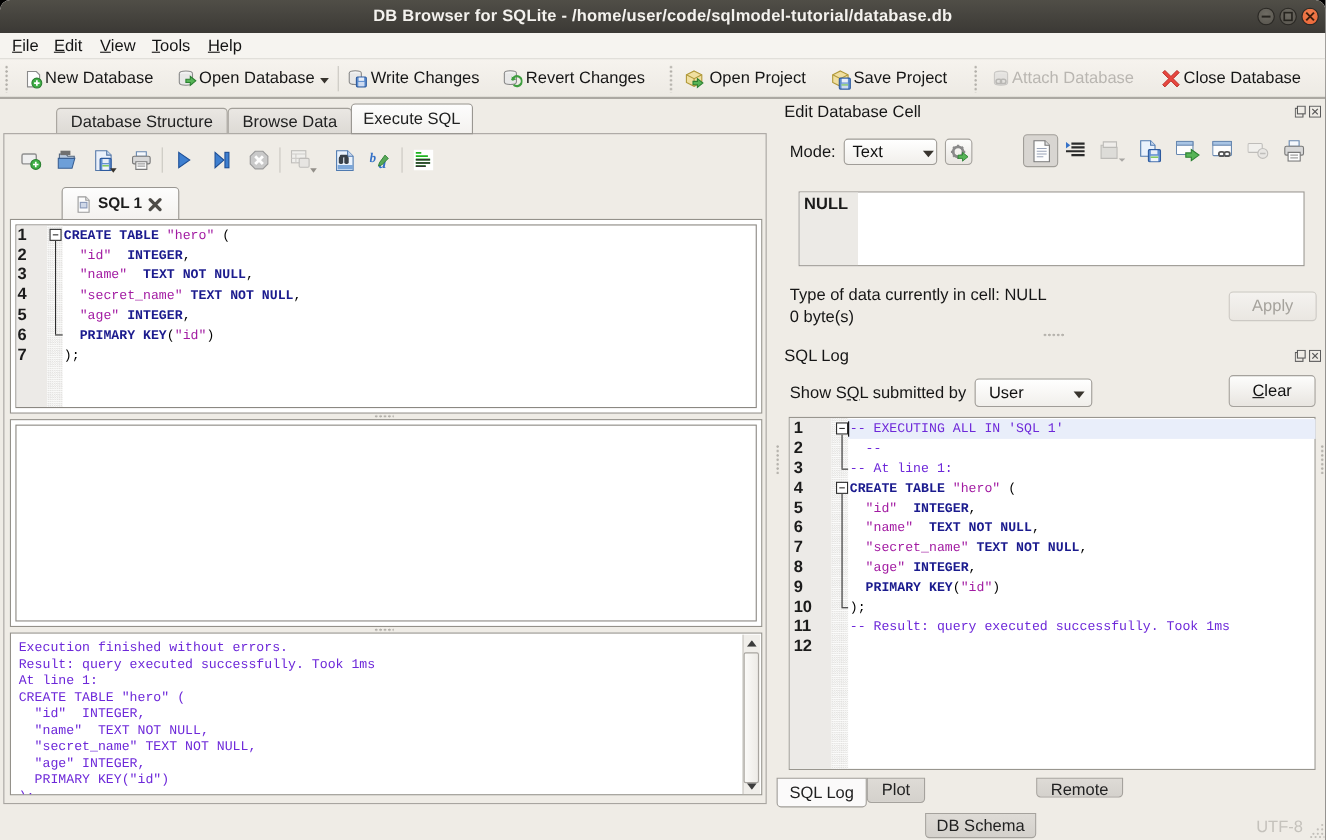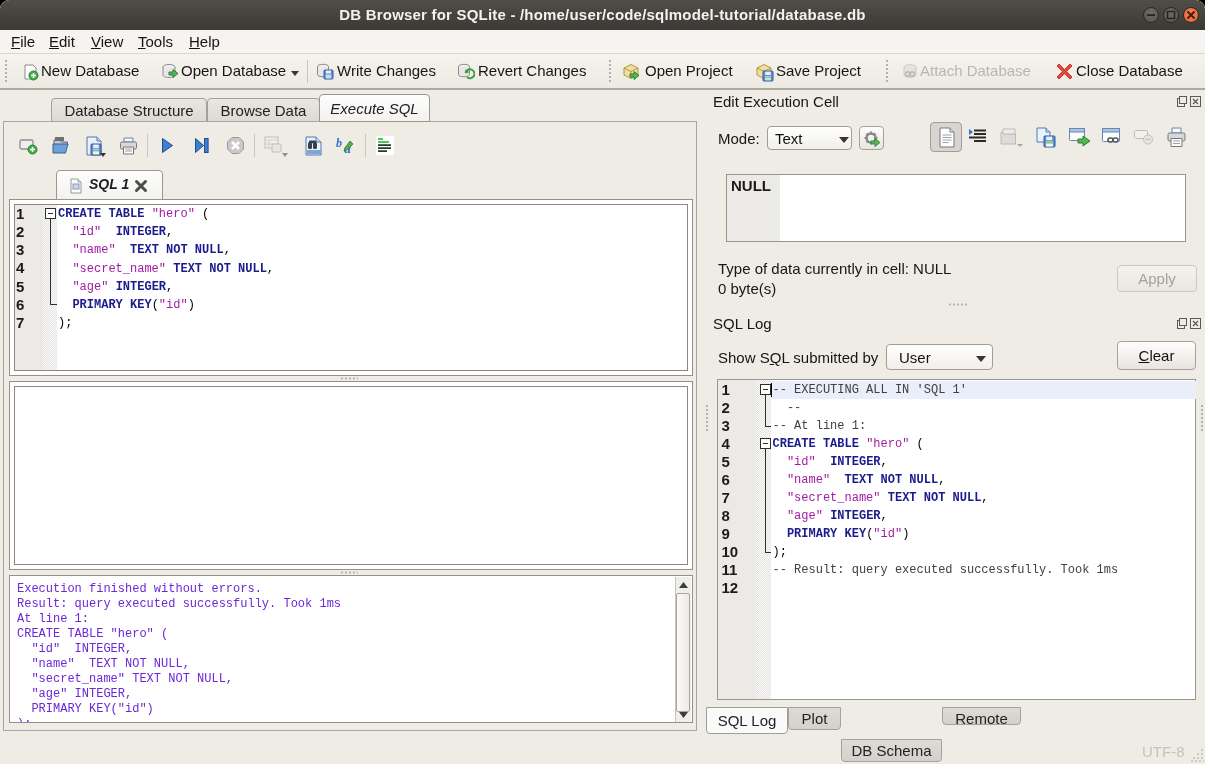--- a/index.html
+++ b/index.html
@@ -27,32 +27,32 @@
 .tblabel{position:absolute;top:8px;font-size:15px;color:#161616;}
 .tbicon{position:absolute;top:9px;}
 .vdots{position:absolute;width:4px;
   background-image:radial-gradient(circle,#b3b0aa 1px,transparent 1.2px);
   background-size:4px 4px;}
 .tbsep{position:absolute;top:6px;width:1px;height:23px;background:#c9c6c0;}
 
 .tab{position:absolute;box-sizing:border-box;border:1px solid #a3a09a;
   border-radius:4px 4px 0 0;background:linear-gradient(#eae7e3,#dddad5);
   font-size:15px;color:#222;text-align:center;margin-left:48px;}
-.tab.active{background:linear-gradient(#fdfdfd,#f4f2ef);border-color:#9a9792;z-index:5;font-style:italic;}
+.tab.active{background:linear-gradient(#fdfdfd,#f4f2ef);border-color:#9a9792;z-index:5;}
 #pane{position:absolute;left:3px;top:121px;width:694px;height:610px;
   border:1px solid #a8a5a0;box-sizing:border-box;background:#efece6;}
 
 .box{position:absolute;box-sizing:border-box;border:1px solid #94918a;background:#fff;}
 .inner{position:absolute;box-sizing:border-box;border:1px solid #8b8882;background:#fff;}
 .mono{font-family:"Liberation Mono",monospace;font-size:12px;white-space:pre;}
 .codeline{position:absolute;height:18px;line-height:18px;left:0;}
 .num{position:absolute;font-size:15px;font-weight:bold;color:#1b1b1b;line-height:18px;}
 .kw{color:#1b1b8e;font-weight:bold;}
 .str{color:#a21ba2;}
-.cmt{color:#404040;}
+.cmt{color:#6d28d9;}
 .checker{background-image:repeating-conic-gradient(#e3e2e0 0% 25%, #fbfbfa 0% 50%);
   background-size:2px 2px;}
 .foldbox{position:absolute;width:11px;height:11px;box-sizing:border-box;
   border:1px solid #2e2e2e;background:#fff;z-index:3;}
 .foldbox:after{content:"";position:absolute;left:2px;top:4px;width:5px;height:1px;background:#2e2e2e;}
 .fline{position:absolute;width:1px;background:#2e2e2e;}
 .ftick{position:absolute;height:1px;background:#2e2e2e;}
 
 .btn{position:absolute;box-sizing:border-box;border:1px solid #a5a29d;border-radius:4px;
   background:linear-gradient(#fdfdfc,#e8e5e0);font-size:15px;color:#111;text-align:center;}
@@ -284,21 +284,21 @@
       <svg class="abs" style="left:3px;top:5px;" width="9" height="6" viewBox="0 0 9 6">
           <path d="M0 6 L4.5 0 L9 6 z" fill="#3c3c3c"></path>
         </svg>
       <div class="abs" style="left:0px;top:16px;width:14px;height:119px;box-sizing:border-box;border:1px solid #a8a5a0;border-radius:2px;background:linear-gradient(90deg,#fbfaf8,#edebe7);"></div>
       <svg class="abs" style="left:3px;top:135px;" width="9" height="6" viewBox="0 0 9 6">
           <path d="M0 0 L4.5 6 L9 0 z" fill="#3c3c3c"></path>
         </svg>
     </div>
   </div>
 
-  <div class="rtext" style="left:713px;top:93px;">Edit Execution Cell</div>
+  <div class="rtext" style="left:713px;top:93px;">Edit Database Cell</div>
   <svg class="abs" style="left:1177px;top:96px;" width="24" height="11" viewBox="0 0 24 11">
     <rect x="0.5" y="2.5" width="7" height="8" fill="none" stroke="#5a5a5a"></rect>
     <rect x="2.5" y="0.5" width="7" height="7" fill="#efece6" stroke="#5a5a5a"></rect>
     <rect x="13.5" y="0.5" width="10" height="10" fill="none" stroke="#5a5a5a"></rect>
     <path d="M16 3 l5 5 M21 3 l-5 5" stroke="#5a5a5a" stroke-width="1.2"></path>
   </svg>
   <div class="rtext" style="left:718px;top:130px;">Mode:</div>
   <div class="combo" style="left:767px;top:126px;width:85px;height:24px;">
     <span style="position:absolute;left:7px;top:3px;">Text</span>
     <div class="carrow" style="left:71px;top:10px;"></div>

